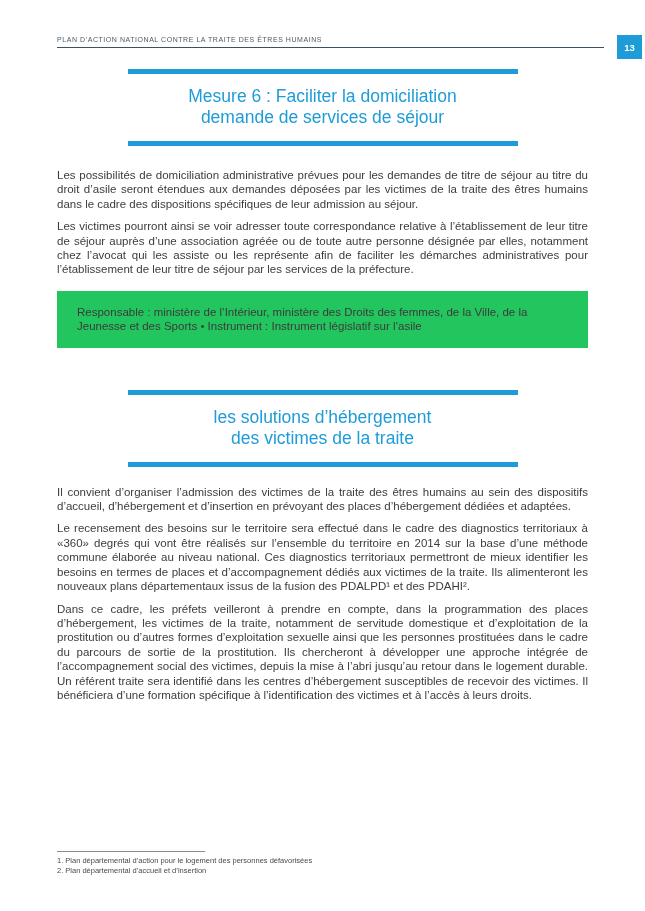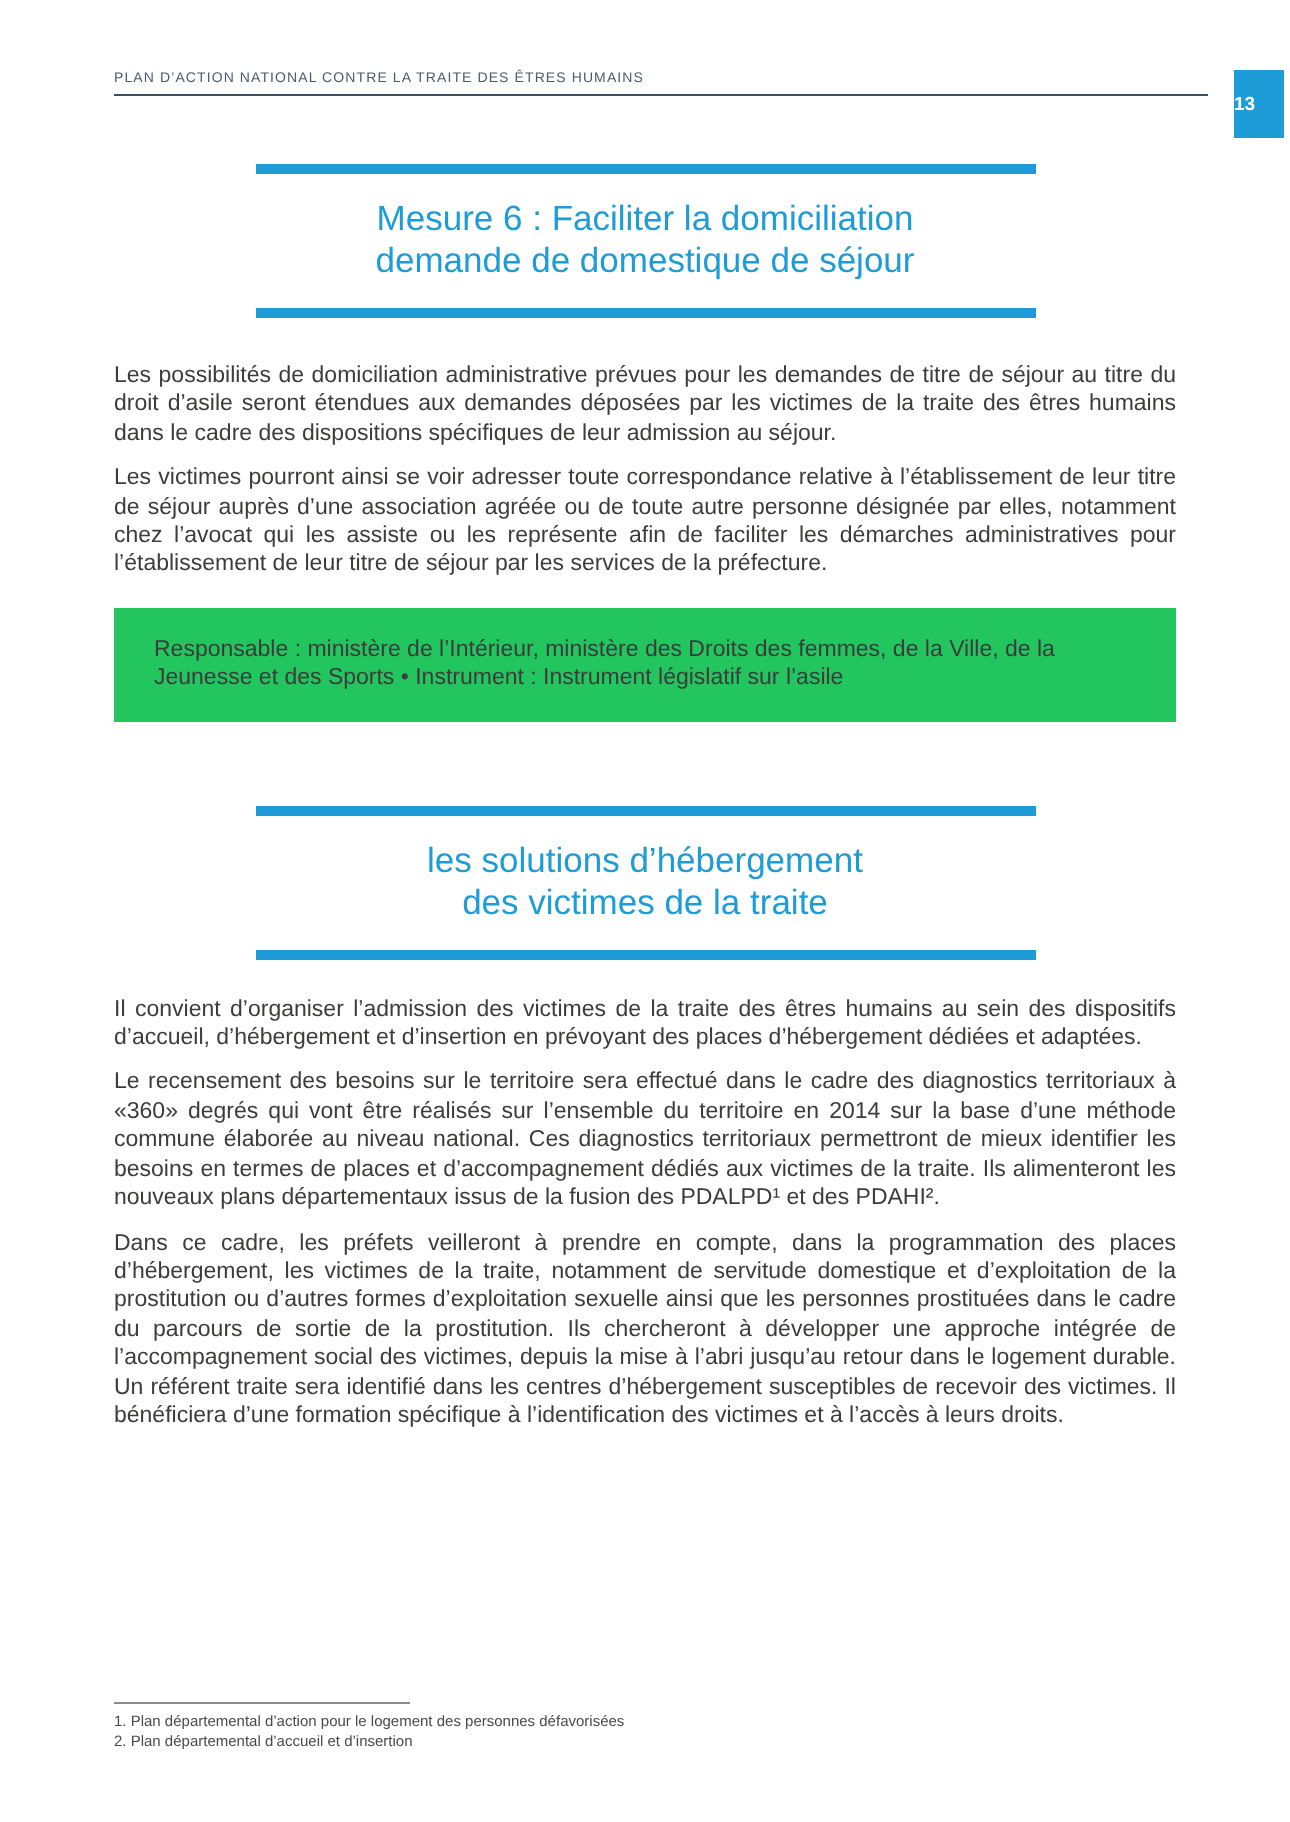--- a/index.html
+++ b/index.html
@@ -14,27 +14,27 @@
     font-family:"Liberation Sans","DejaVu Sans",sans-serif;
     color:var(--body-ink); overflow:hidden;
   }
   .content{ padding:0 57px; }
 
   
   .doc-header{ margin-top:36px; position:relative; }
   .running-title{ font-size:7px; letter-spacing:0.55px; color:#4c5a66; }
   .header-rule{ margin-top:4px; margin-right:-16px; border-top:1.5px solid var(--rule-ink); }
   .page-badge{
-    position:absolute; top:35px; right:3px; width:25px; height:34px;
+    position:absolute; top:35px; right:3px; width:25px; height:24px;
     background:var(--accent); color:#ffffff; font-size:9.5px; font-weight:bold;
-    display:flex; align-items:center; 
+    display:flex; align-items:center; justify-content:center;
   }
 
   
-  .measure{ margin-top:34px; }
+  .measure{ margin-top:21px; }
   .measure.second{ margin-top:42px; }
   .measure-bar{ width:390px; height:5px; background:var(--accent); margin:0 auto; }
   .measure-title{
     margin:12px auto 13px; text-align:center; color:var(--accent);
     font-size:17.5px; line-height:21px; font-weight:400;
   }
   .tline{ display:block; }
 
   
   .body-par{
@@ -66,21 +66,21 @@
 
     <header class="doc-header">
       <div class="running-title">PLAN D’ACTION NATIONAL CONTRE LA TRAITE DES ÊTRES HUMAINS</div>
       <div class="header-rule"></div>
     </header>
 
     <section class="measure">
       <div class="measure-bar"></div>
       <h1 class="measure-title">
         <span class="tline">Mesure 6 : Faciliter la domiciliation</span>
-        <span class="tline">demande de domestique de séjour</span>
+        <span class="tline">demande de services de séjour</span>
       </h1>
       <div class="measure-bar"></div>
     </section>
 
     <p class="body-par mt22">Les possibilités de domiciliation administrative prévues pour les demandes de titre de séjour au titre du droit d’asile seront étendues aux demandes déposées par les victimes de la traite des êtres humains dans le cadre des dispositions spécifiques de leur admission au séjour.</p>
     <p class="body-par">Les victimes pourront ainsi se voir adresser toute correspondance relative à l’établissement de leur titre de séjour auprès d’une association agréée ou de toute autre personne désignée par elles, notamment chez l’avocat qui les assiste ou les représente afin de faciliter les démarches administratives pour l’établissement de leur titre de séjour par les services de la préfecture.</p>
 
     <div class="responsable-box">
       <p>Responsable : ministère de l’Intérieur, ministère des Droits des femmes, de la Ville, de la Jeunesse et des Sports • Instrument : Instrument législatif sur l’asile</p>
     </div>

